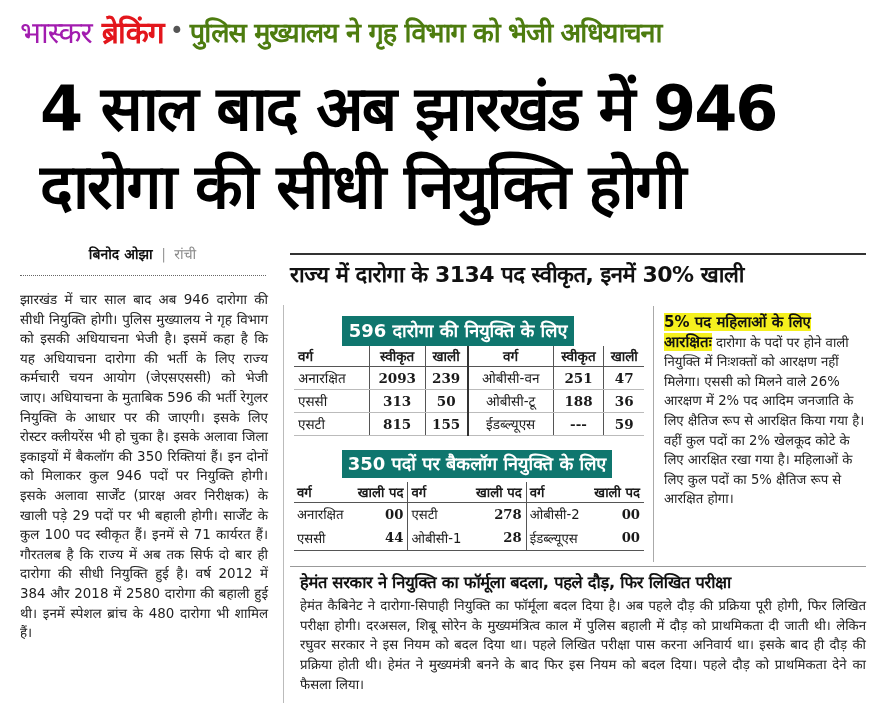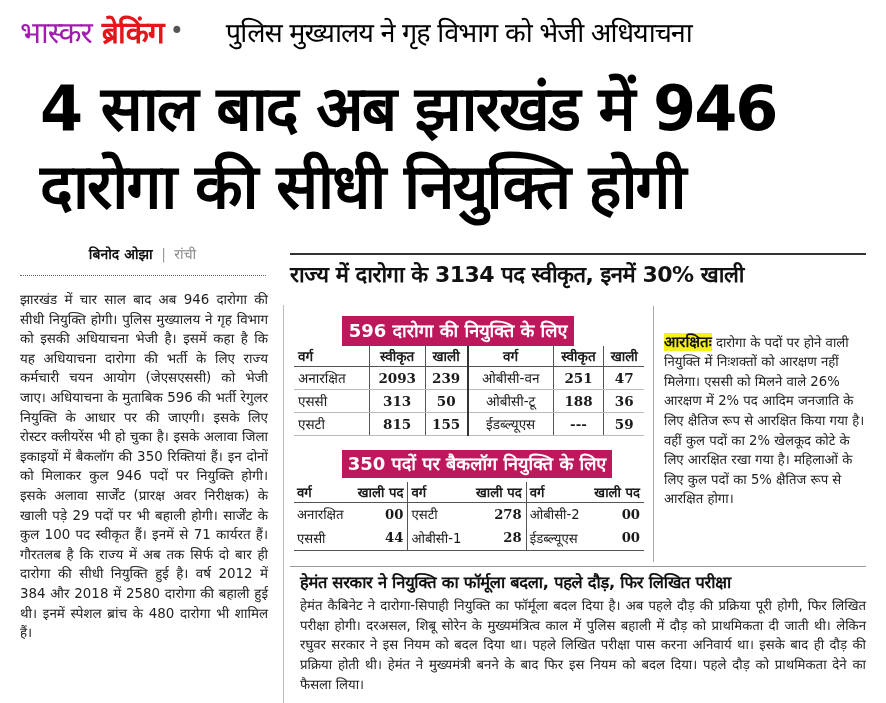--- a/index.html
+++ b/index.html
@@ -3,38 +3,38 @@
 <meta charset="utf-8">
 <style>
   * { box-sizing: border-box; margin: 0; padding: 0; }
   html, body { width: 886px; height: 703px; background: #fff; overflow: hidden; }
   body { font-family: "DejaVu Sans", "Liberation Sans", sans-serif; color: #1a1a1a; position: relative; }
 
   .kicker { position: absolute; left: 20px; top: 6px; height: 50px; display: flex; align-items: center; white-space: nowrap; }
   .kicker .brand { font-size: 30px; font-weight: 400; color: #a21caf; letter-spacing: -1px; }
   .kicker .breaking { font-size: 30px; font-weight: 900; color: #e3161c; margin-left: 10px; letter-spacing: -1px; }
   .kicker .bullet { font-size: 24px; color: #555; margin: 0 6px; }
-  .kicker .sub { font-size: 27px; font-weight: 400; color: #000000; letter-spacing: -1px; margin-left: 36px; }
+  .kicker .sub { font-size: 27px; font-weight: 700; color: #4d7c0f; letter-spacing: -1px; }
 
   .headline { position: absolute; left: 16px; top: 70px; width: 860px; font-weight: 900; color: #000; line-height: 78px; font-size: 62px; letter-spacing: -2px; margin-left: 24px; }
   .headline div { white-space: nowrap; }
 
   .byline { position: absolute; left: 20px; top: 244px; width: 245px; text-align: center; font-size: 14px; }
   .byline .author { font-weight: 700; color: #111; }
   .byline .sep { color: #999; margin: 0 4px; }
   .byline .place { color: #888; }
   .dotted-rule { position: absolute; left: 20px; top: 275px; width: 246px; border-top: 1px dotted #666; }
 
   .left-col { position: absolute; left: 20px; top: 290px; width: 248px; font-size: 13.4px; line-height: 19.6px; text-align: justify; color: #222; }
   .col-divider { position: absolute; left: 283px; top: 305px; height: 398px; border-left: 1px solid #bbb; }
 
   .sec-rule { position: absolute; left: 290px; top: 253px; width: 576px; border-top: 2px solid #333; }
   .sec-title { position: absolute; left: 290px; top: 258px; font-size: 22px; font-weight: 900; color: #111; white-space: nowrap; letter-spacing: -0.5px; }
 
-  .redbar { position: absolute; background: #be185d; color: #fff; font-weight: 900; text-align: center; white-space: nowrap; }
+  .redbar { position: absolute; background: #0f766e; color: #fff; font-weight: 900; text-align: center; white-space: nowrap; }
   .redbar1 { left: 342px; top: 316px; width: 232px; height: 30px; font-size: 18px; line-height: 30px; }
   .redbar2 { left: 342px; top: 450px; width: 270px; height: 28px; font-size: 18px; line-height: 28px; }
 
   table { border-collapse: collapse; position: absolute; }
   .t1 { left: 294px; top: 346px; width: 350px; font-size: 13.5px; }
   .t1 th { font-weight: 700; border-bottom: 1px solid #555; height: 20px; text-align: center; }
   .t1 td { height: 23px; text-align: center; border-bottom: 1px solid #bbb; }
   .t1 td.cat, .t1 th.cat { text-align: left; padding-left: 4px; }
   .t1 td.num { font-family: "DejaVu Serif", "Liberation Serif", serif; font-weight: 700; }
   .t1 .vr { border-right: 1px solid #555; }
@@ -151,19 +151,19 @@
       <td class="cat">ओबीसी-1</td>
       <td class="num vr">28</td>
       <td class="cat">ईडब्ल्यूएस</td>
       <td class="num">00</td>
     </tr>
   </tbody>
 </table>
 
 <div class="box-divider"></div>
 <div class="women-box">
-  <br>
+  <span class="hl">5% पद महिलाओं के लिए</span><br>
   <span class="hl">आरक्षितः</span><span> दारोगा के पदों पर होने वाली नियुक्ति में निःशक्तों को आरक्षण नहीं मिलेगा। एससी को मिलने वाले 26% आरक्षण में 2% पद आदिम जनजाति के लिए क्षैतिज रूप से आरक्षित किया गया है। वहीं कुल पदों का 2% खेलकूद कोटे के लिए आरक्षित रखा गया है। महिलाओं के लिए कुल पदों का 5% क्षैतिज रूप से आरक्षित होगा।</span>
 </div>
 
 <div class="h2-rule"></div>
 <div class="h2-title">हेमंत सरकार ने नियुक्ति का फॉर्मूला बदला, पहले दौड़, फिर लिखित परीक्षा</div>
 <div class="h2-body">हेमंत कैबिनेट ने दारोगा-सिपाही नियुक्ति का फॉर्मूला बदल दिया है। अब पहले दौड़ की प्रक्रिया पूरी होगी, फिर लिखित परीक्षा होगी। दरअसल, शिबू सोरेन के मुख्यमंत्रित्व काल में पुलिस बहाली में दौड़ को प्राथमिकता दी जाती थी। लेकिन रघुवर सरकार ने इस नियम को बदल दिया था। पहले लिखित परीक्षा पास करना अनिवार्य था। इसके बाद ही दौड़ की प्रक्रिया होती थी। हेमंत ने मुख्यमंत्री बनने के बाद फिर इस नियम को बदल दिया। पहले दौड़ को प्राथमिकता देने का फैसला लिया।</div>
 
 </body></html>

